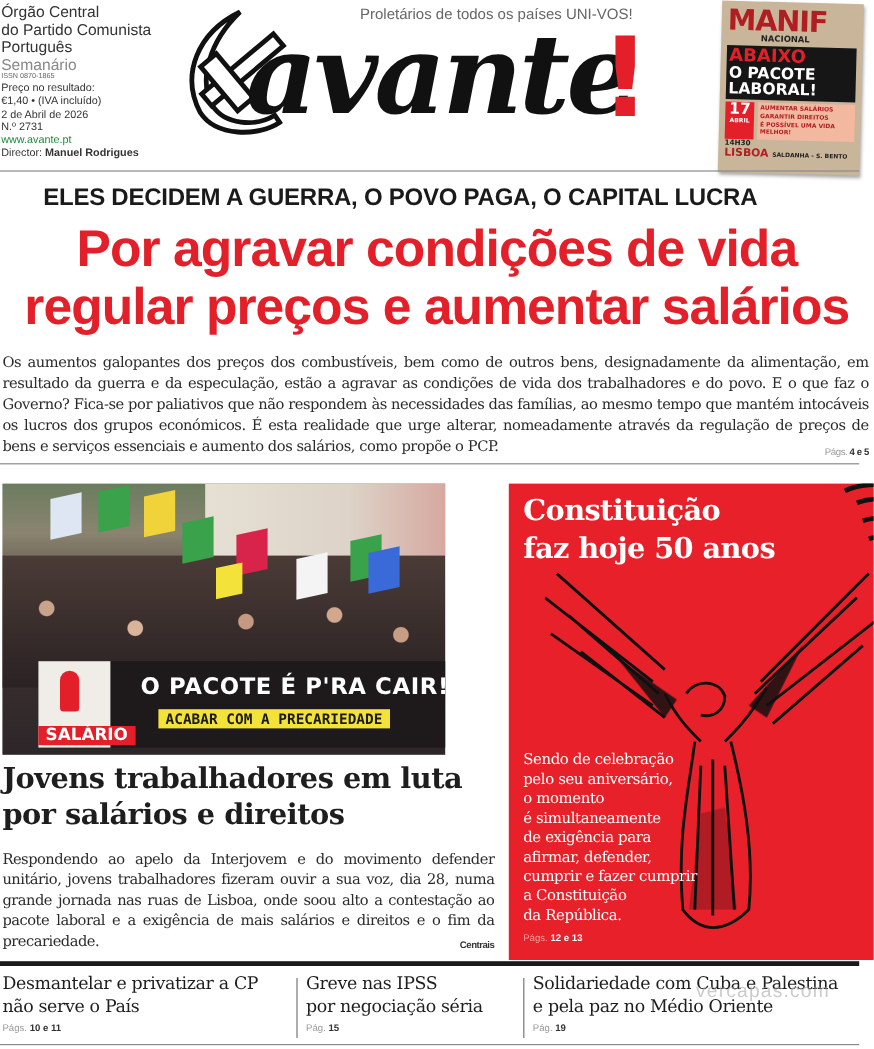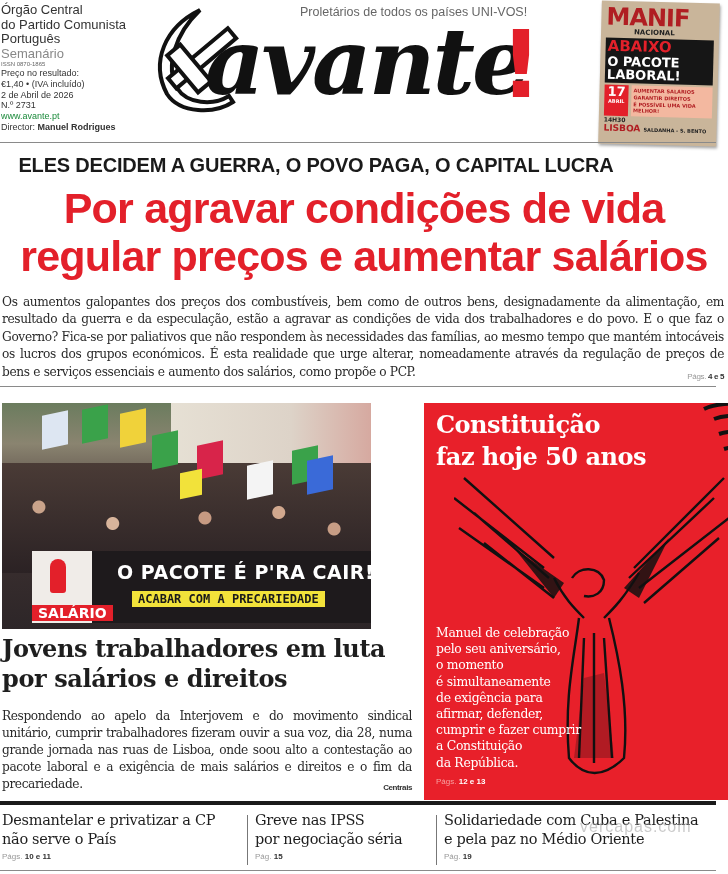--- a/index.html
+++ b/index.html
@@ -37,22 +37,22 @@
   .poster .p-date { background: #e3202a; color: #fff; font-size: 13px; font-weight: bold; padding: 0 3px; line-height: 1.1; text-align: center; }
   .poster .p-date small { display: block; font-size: 5px; }
   .poster .p-demands { background: #f3b8a0; font-size: 5px; color: #b01e22; font-weight: bold; padding: 2px; line-height: 1.35; flex: 1; }
   .poster .p-time { font-size: 6px; font-weight: bold; color: #222; }
   .poster .p-place { font-size: 9px; font-weight: bold; color: #b01e22; }
   .poster .p-place span { font-size: 5px; color: #222; }
 
   .rule { position: absolute; left: 0; height: 1px; background: #8a8a8a; }
 
   
-  .kicker { position: absolute; left: 0; top: 154px; width: 632px; text-align: center;
-            font-family: "Liberation Sans", sans-serif; font-weight: bold; font-size: 20px; color: #1a1a1a; letter-spacing: -0.2px; }
+  .kicker { position: absolute; left: 0; top: 154px; width: 632px; 
+            font-family: "Liberation Sans", sans-serif; font-weight: bold; font-size: 20px; color: #1a1a1a; letter-spacing: -0.2px; padding-left: 36px; }
   .headline { position: absolute; left: 0; top: 184px; width: 728px; text-align: center;
               font-family: "Liberation Sans", sans-serif; font-size: 43px; color: #e3202a; line-height: 48px; letter-spacing: -0.8px; }
 
   .lead { position: absolute; left: 2px; top: 294px; width: 722px; font-family: "DejaVu Serif", serif;
           font-size: 12.2px; line-height: 17.4px; color: #2a2a2a; text-align: justify; letter-spacing: -0.35px; }
   .pages { font-family: "Liberation Sans", sans-serif; font-size: 8px; color: #999; float: right; margin-top: 4px; }
   .pages b { color: #333; font-weight: bold; }
 
   
   .photo { position: absolute; left: 2px; top: 403px; width: 369px; height: 226px; overflow: hidden;
@@ -196,21 +196,21 @@
       <div class="b-left">
           <div class="b-i"></div>
         </div>
       <div class="b-main">O PACOTE É P'RA CAIR!</div>
       <div class="b-sub">ACABAR COM A PRECARIEDADE</div>
       <div class="b-low">SALÁRIO</div>
     </div>
   </div>
   <h2 class="story-title">Jovens trabalhadores em luta por salários e direitos</h2>
   <div class="story-body">
-    <span>Respondendo ao apelo da Interjovem e do movimento sindical unitário, cumprir trabalhadores fizeram ouvir a sua voz, dia 28, numa grande jornada nas ruas de Lisboa, onde soou alto a contestação ao pacote laboral e a exigência de mais salários e direitos e o fim da precariedade.</span>
+    <span>Respondendo ao apelo da Interjovem e do movimento defender unitário, jovens trabalhadores fizeram ouvir a sua voz, dia 28, numa grande jornada nas ruas de Lisboa, onde soou alto a contestação ao pacote laboral e a exigência de mais salários e direitos e o fim da precariedade.</span>
     <span class="pages"><b>Centrais</b></span>
   </div>
 </section>
 
 <section class="constit">
   <svg class="wisp" viewBox="0 0 80 110">
     <path d="M10 10 C30 0 60 8 75 4 M20 20 C40 12 60 22 78 18 M25 35 C45 28 55 40 78 36 M30 50 C50 44 60 58 78 54 M35 65 C50 60 58 72 75 70 M40 80 C52 76 60 88 72 90" stroke="#111" stroke-width="4" fill="none"></path>
   </svg>
   <svg class="angel" viewBox="0 0 280 340">
     <g stroke="#111" fill="none" stroke-width="2.4">
@@ -225,21 +225,21 @@
       <path d="M60 90 L110 125 L100 140 Z"></path>
       <path d="M215 80 L170 130 L185 140 Z"></path>
       <path d="M130 220 L150 215 L160 300 L120 300 Z" opacity="0.3"></path>
     </g>
   </svg>
   <h2 class="c-title">
     <span style="display:block">Constituição</span>
     <span style="display:block">faz hoje 50 anos</span>
   </h2>
   <div class="c-body">
-    <div>Manuel de celebração</div>
+    <div>Sendo de celebração</div>
     <div>pelo seu aniversário,</div>
     <div>o momento</div>
     <div>é simultaneamente</div>
     <div>de exigência para</div>
     <div>afirmar, defender,</div>
     <div>cumprir e fazer cumprir</div>
     <div>a Constituição</div>
     <div>da República.</div>
   </div>
   <div class="c-pages"><span>Págs.</span> <b>12 e 13</b></div>

